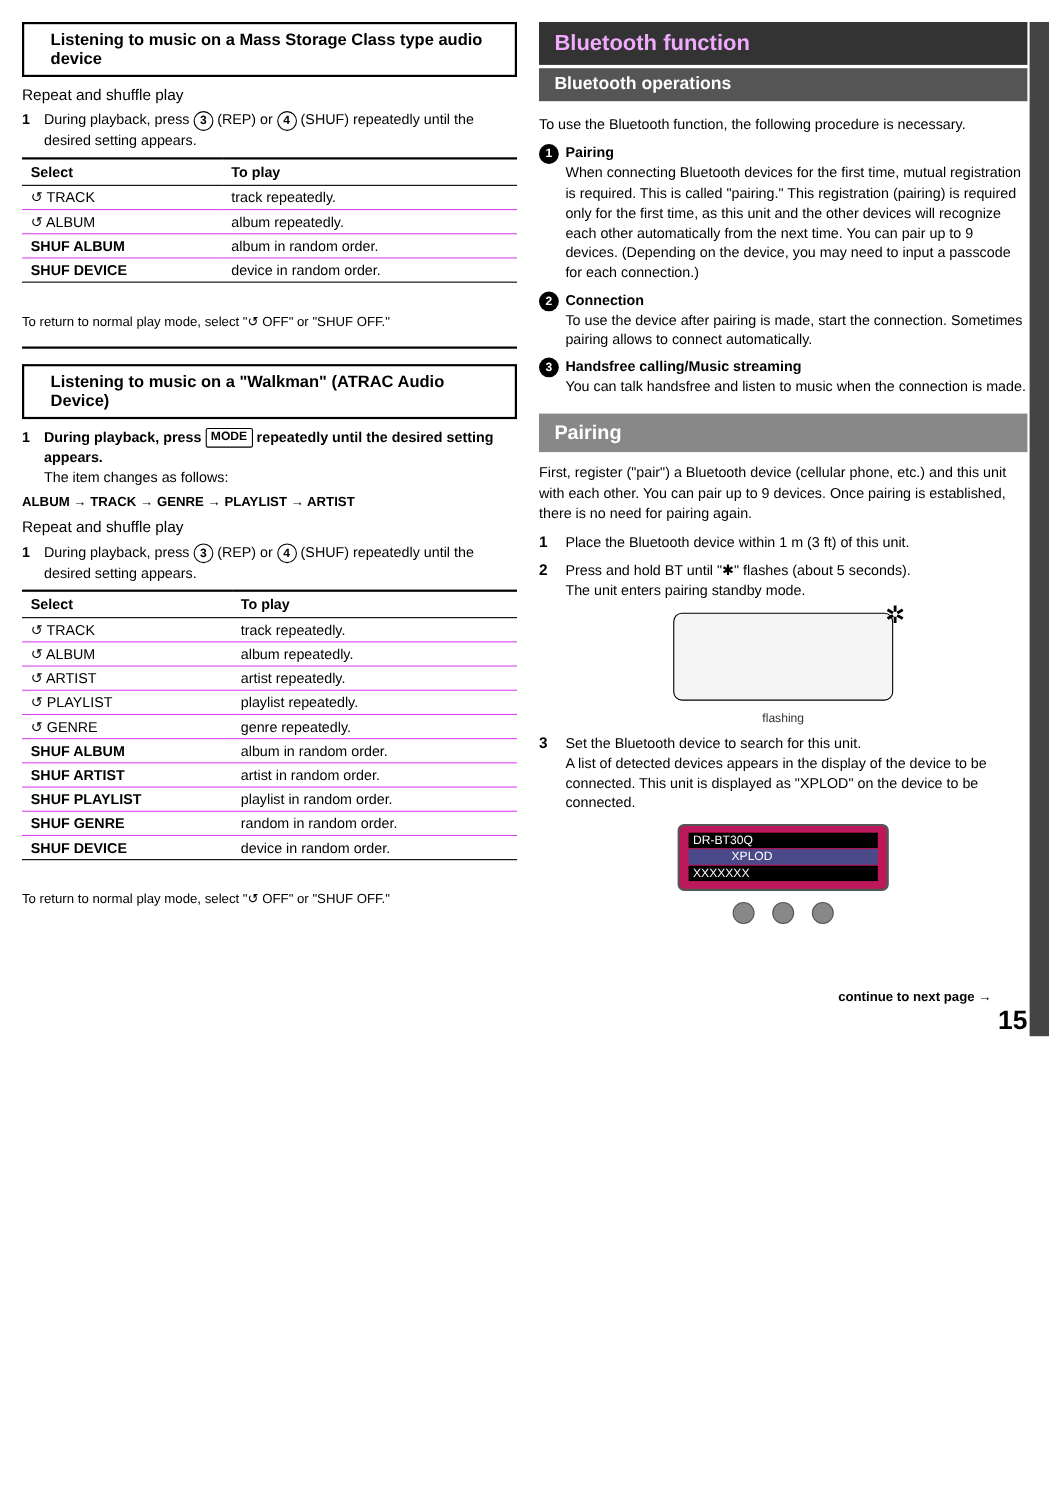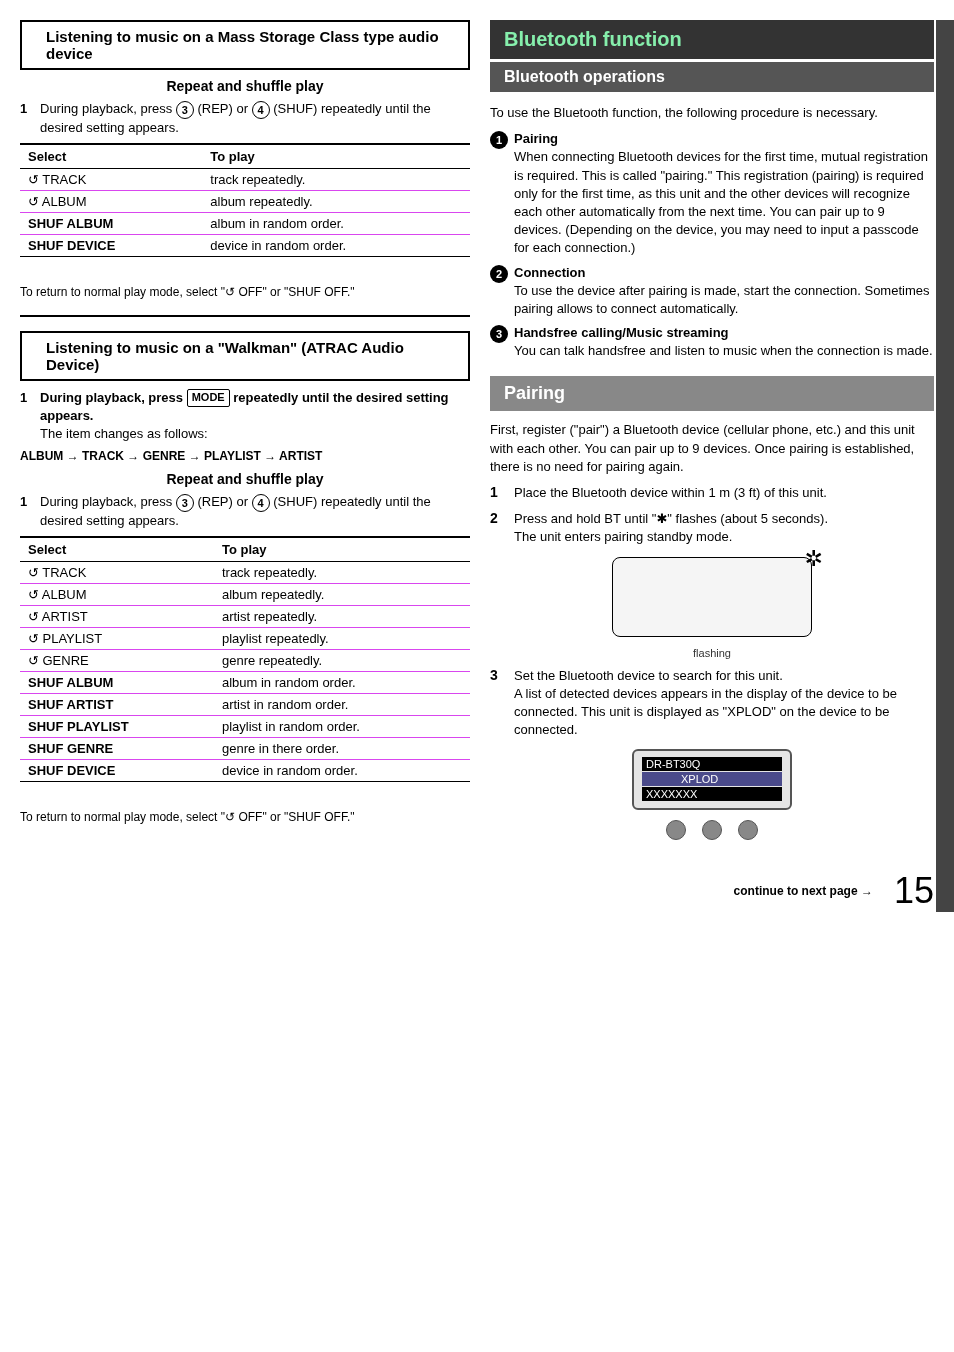--- a/index.html
+++ b/index.html
@@ -29,23 +29,22 @@
     
     .section-title {
       font-size: 15px;
       font-weight: bold;
       border: 2px solid #000;
       padding: 6px 24px;
       margin-bottom: 8px;
     }
     .subsection-title {
       font-size: 14px;
-      font-weight: bold;
+      font-weight: normal;
       margin-bottom: 6px;
-      text-align: center;
     }
     .step-intro {
       margin-bottom: 8px;
       line-height: 1.4;
     }
     
     .play-table {
       width: 100%;
       border-collapse: collapse;
       margin-bottom: 27px;
@@ -120,21 +119,21 @@
     }
     
     .album-chain {
       font-weight: bold;
       font-size: 12px;
       margin: 6px 0 8px 0;
     }
     
     .bt-header {
       background: #333;
-      color: #86efac;
+      color: #f0abfc;
       font-size: 20px;
       font-weight: bold;
       padding: 8px 14px;
       margin-bottom: 3px;
     }
     .bt-subheader {
       background: #555;
       color: #fff;
       font-size: 16px;
       font-weight: bold;
@@ -204,24 +203,24 @@
     .flash-label {
       text-align: center;
       font-size: 11px;
       color: #333;
       margin-bottom: 4px;
     }
     
     .device-display {
       border: 2px solid #555;
       border-radius: 6px;
-      width: 160px;
+      width: 192px;
       margin: 10px auto;
       padding: 6px 8px;
-      background: #e5e5e5;
+      background: #be185d;
     }
     .device-display-item {
       background: #000;
       color: #fff;
       font-size: 11px;
       padding: 1px 4px;
       margin-bottom: 1px;
     }
     .device-display-item.selected {
       background: #4a4a8a;
@@ -232,22 +231,23 @@
       height: 20px;
       border-radius: 50%;
       background: #888;
       border: 1px solid #555;
     }
     .continue-text {
       font-size: 12px;
       font-weight: bold;
     }
     .page-number {
-      font-size: 36px;
-      font-weight: normal;
+      font-size: 24px;
+      font-weight: bold;
+      margin-top: 44px;
     }
     
     .right-col-inner {
       position: relative;
     }
     .dark-sidebar {
       position: absolute;
       right: -20px;
       top: 0;
       bottom: 0;
@@ -362,21 +362,21 @@
           <tr>
             <td style="font-weight:bold">SHUF ARTIST</td>
             <td>artist in random order.</td>
           </tr>
           <tr>
             <td style="font-weight:bold">SHUF PLAYLIST</td>
             <td>playlist in random order.</td>
           </tr>
           <tr>
             <td style="font-weight:bold">SHUF GENRE</td>
-            <td>genre in there order.</td>
+            <td>random in random order.</td>
           </tr>
           <tr>
             <td style="font-weight:bold">SHUF DEVICE</td>
             <td>device in random order.</td>
           </tr>
         </tbody>
     </table>
 
     <div class="note-text">To return to normal play mode, select "↺ OFF" or "SHUF OFF."</div>
 
@@ -456,21 +456,21 @@
       <div class="device-display-item">DR-BT30Q</div>
           <div class="device-display-item selected">XPLOD</div>
           <div class="device-display-item">XXXXXXX</div>
         </div>
       <div style="display:flex; gap:16px; justify-content:center; margin-top:6px;">
         <div class="dev-btn"></div>
         <div class="dev-btn"></div>
         <div class="dev-btn"></div>
       </div>
 
-      <div style="display:flex; align-items:center; justify-content:flex-end; margin-top:30px; gap:21px;">
+      <div style="display:flex; align-items:center; justify-content:flex-end; margin-top:30px; gap:6px;">
         <span class="continue-text">continue to next page →</span>
         <span class="page-number">15</span>
       </div>
 
       <div class="dark-sidebar"></div>
 
     </div>
   </div>
 </div>
 

